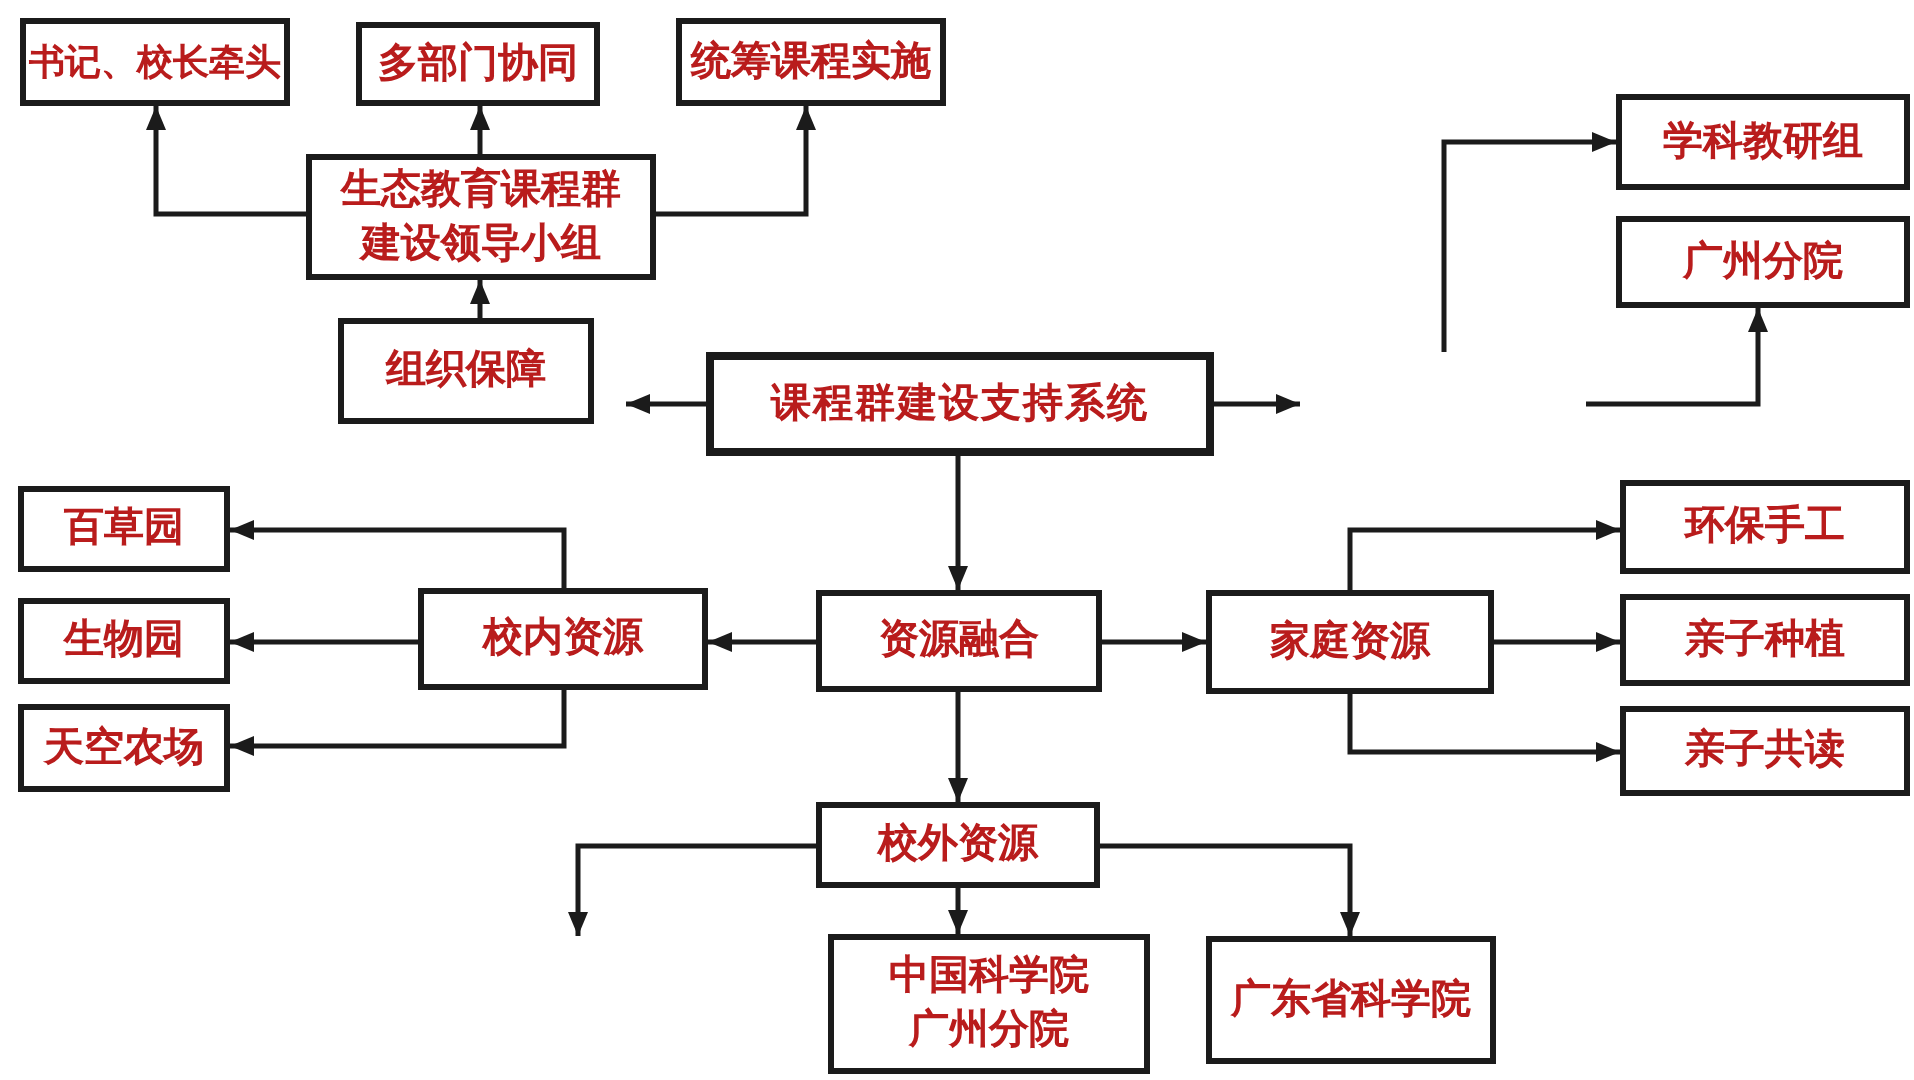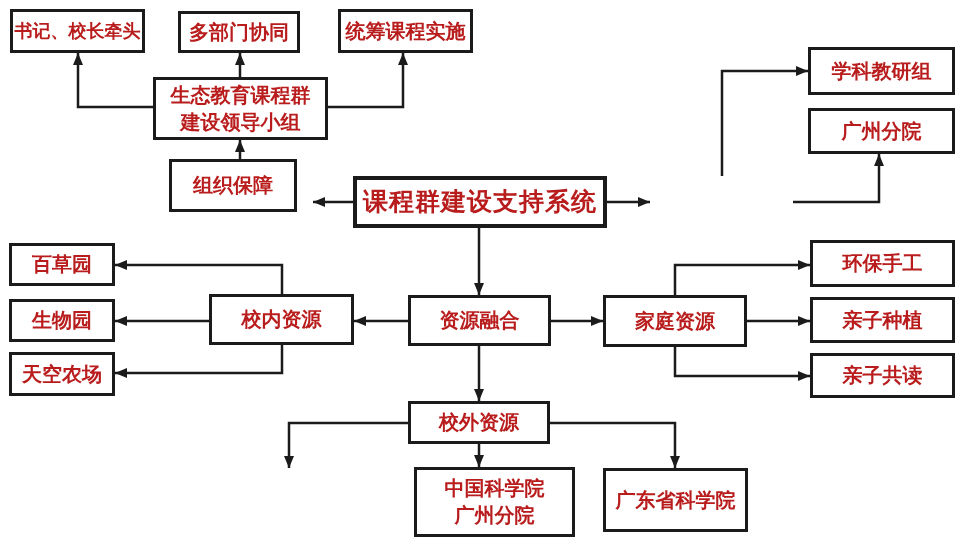--- a/index.html
+++ b/index.html
@@ -31,21 +31,21 @@
     align-items: center;
     justify-content: center;
     text-align: center;
     color: #b91c1c;
     font-weight: bold;
     font-size: 20px;
     line-height: 1.35;
   }
   .node--major {
     border-width: 4px;
-    font-size: 25px;
+    font-size: 20px;
     letter-spacing: 1px;
     text-align: right;
   }
   .node--small-text {
     font-size: 18px;
   }
   .node-label {
     white-space: pre-line;
     display: block;
   }

